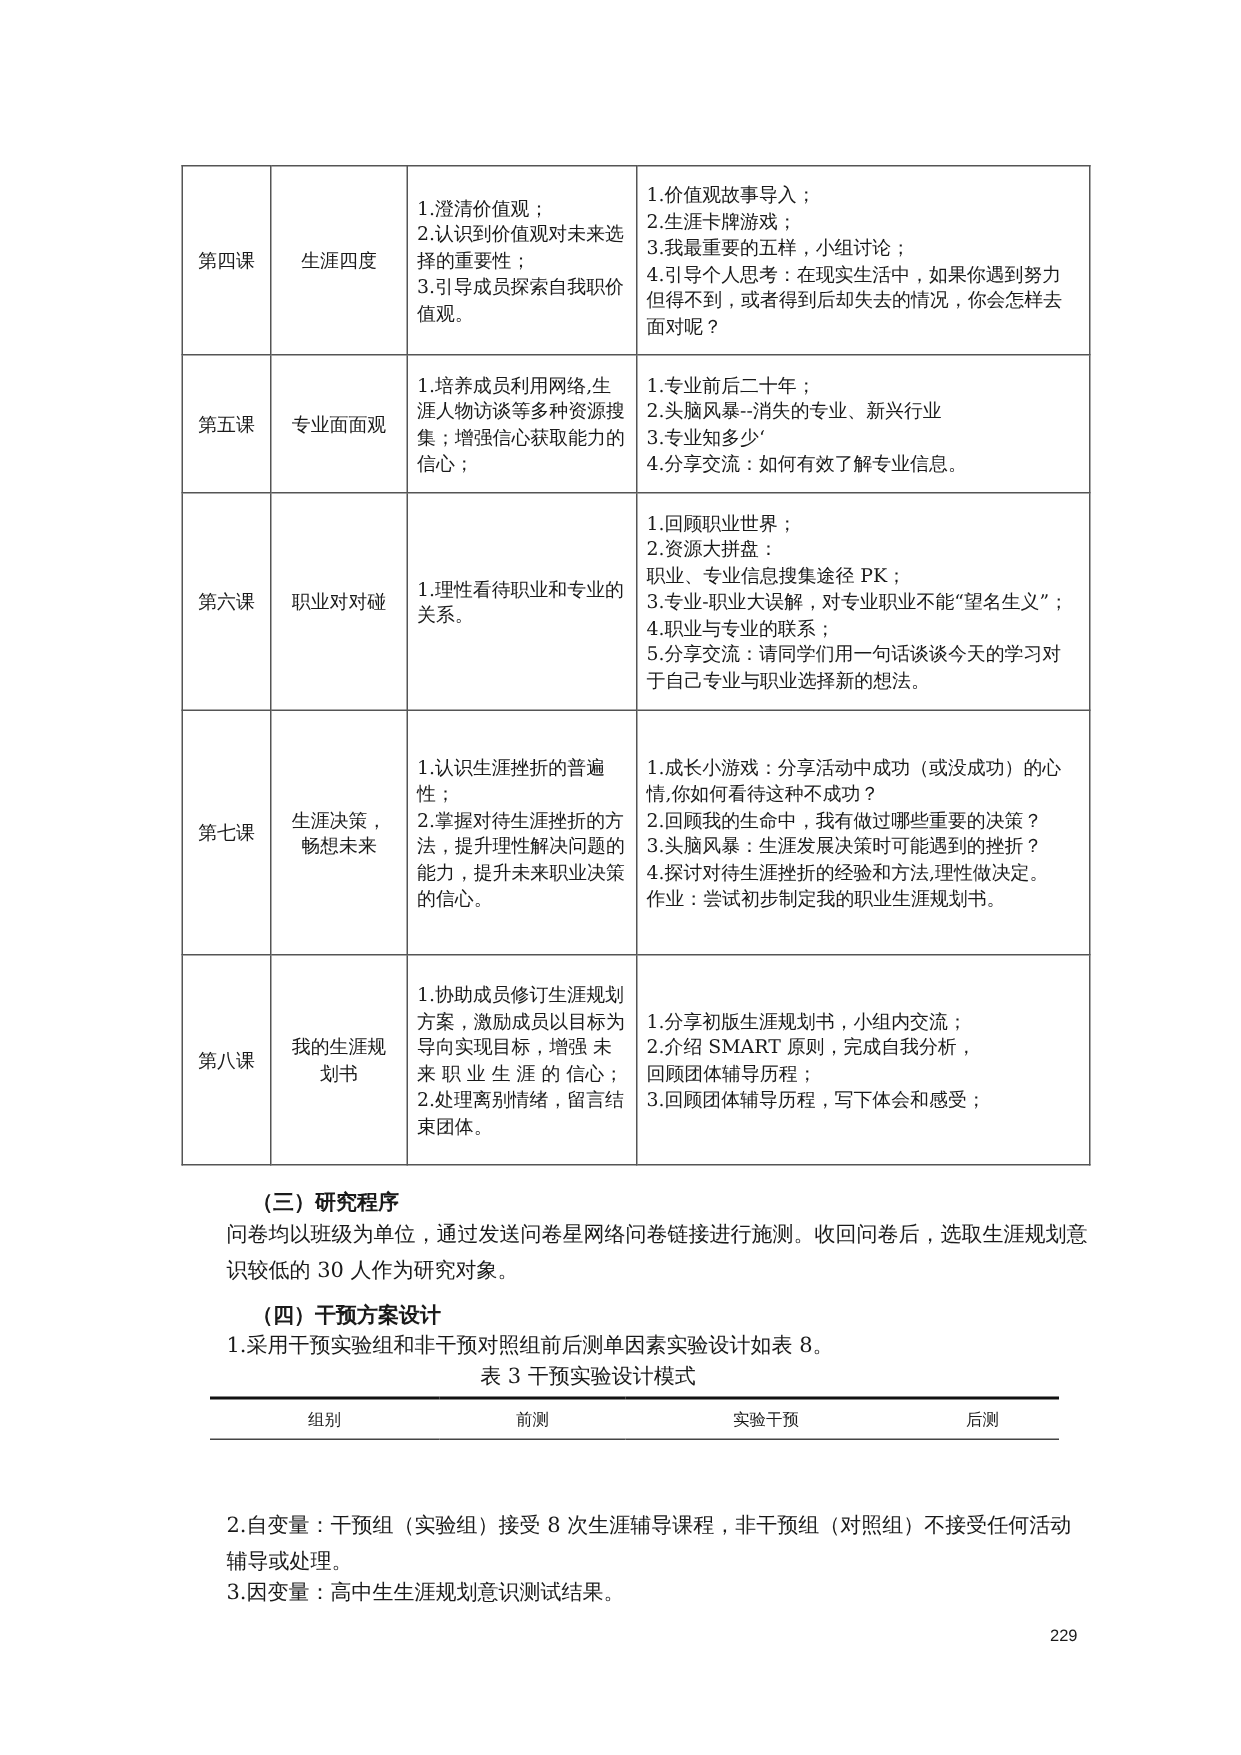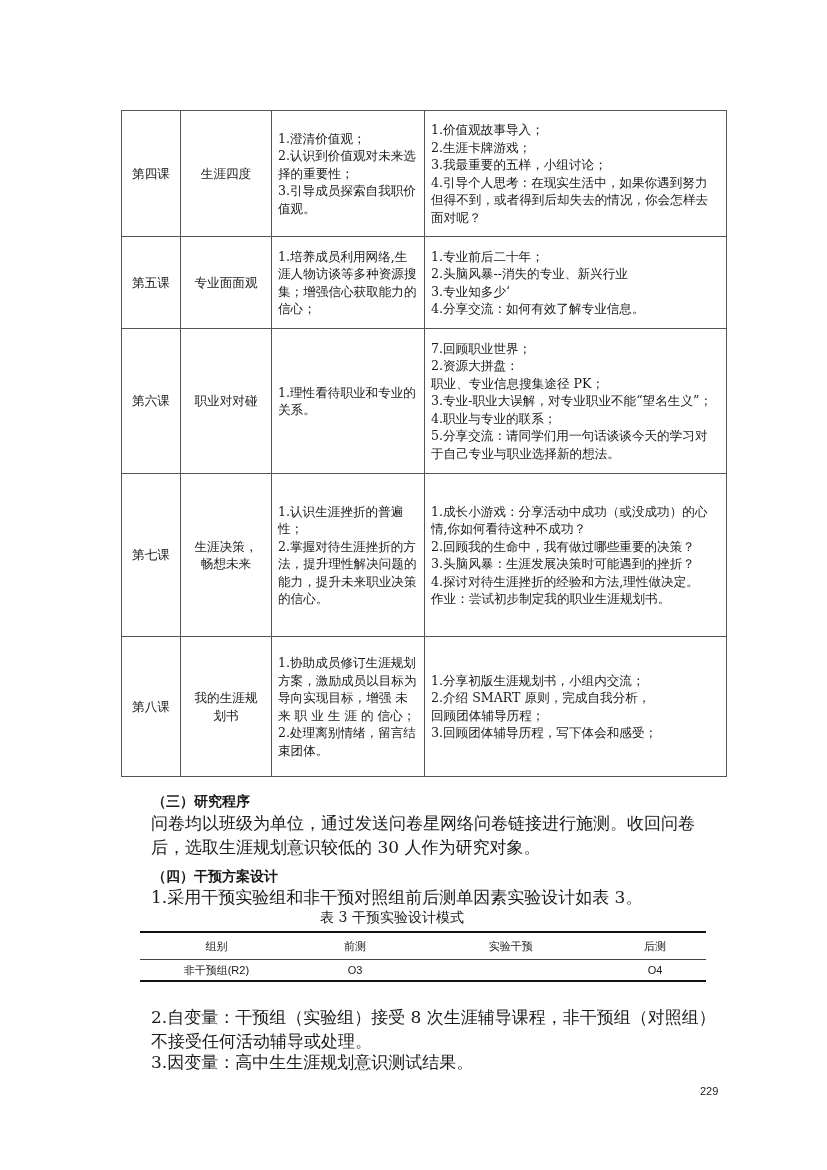--- a/index.html
+++ b/index.html
@@ -14,23 +14,23 @@
   #lesson-table col.c1 { width: 59px; }
   #lesson-table col.c2 { width: 91px; }
   #lesson-table col.c3 { width: 153px; }
   #lesson-table col.c4 { width: 302px; }
   .lesson-no { text-align: center; font-weight: normal; font-family: "DejaVu Sans", sans-serif; font-size: 13px; padding: 0 2px !important; }
   .lesson-topic { text-align: center; }
   .lesson-goals, .lesson-acts { text-align: left; }
   .line { display: block; white-space: pre-wrap; }
 
   
-  .sec-heading { position: absolute; left: 152px; font-weight: bold; font-size: 14px;
+  .sec-heading { position: absolute; left: 168px; font-weight: bold; font-size: 14px;
                  font-family: "DejaVu Sans", sans-serif; }
-  .para { position: absolute; left: 121px; width: 606px; font-size: 17px; line-height: 24px; }
+  .para { position: absolute; left: 121px; width: 606px; font-size: 14px; line-height: 24px; }
   .para .indent { padding-left: 30px; }
 
   
   #t3-caption { position: absolute; left: 0; width: 784px; top: 909px; text-align: center; font-size: 14px; }
   #design-table { position: absolute; left: 140px; top: 931px; width: 566px;
                   border-collapse: collapse; font-size: 11px; font-family: "Liberation Sans", sans-serif; }
   #design-table th, #design-table td { text-align: center; font-weight: normal; padding: 0; height: 20px; }
   #design-table thead tr { border-top: 2.5px solid #111; border-bottom: 1px solid #444; }
   #design-table thead th { height: 26px; }
   #design-table tbody tr:last-child { border-bottom: 2.5px solid #111; }
@@ -82,21 +82,21 @@
       </tr>
       <tr style="height: 145px;">
         <td class="lesson-no">第六课</td>
         <td class="lesson-topic">
           <span class="line">职业对对碰</span>
         </td>
         <td class="lesson-goals">
           <span class="line">1.理性看待职业和专业的关系。</span>
         </td>
         <td class="lesson-acts">
-          <span class="line">7.回顾职业世界；</span>
+          <span class="line">1.回顾职业世界；</span>
           <span class="line">2.资源大拼盘：</span>
           <span class="line">职业、专业信息搜集途径 PK；</span>
           <span class="line">3.专业-职业大误解，对专业职业不能“望名生义”；</span>
           <span class="line">4.职业与专业的联系；</span>
           <span class="line">5.分享交流：请同学们用一句话谈谈今天的学习对于自己专业与职业选择新的想法。</span>
         </td>
       </tr>
       <tr style="height: 163px;">
         <td class="lesson-no">第七课</td>
         <td class="lesson-topic">
@@ -135,40 +135,34 @@
     </tbody>
 </table>
 
 <div class="sec-heading" style="top:793px;">（三）研究程序</div>
 <div class="para" style="top:811px;">
   <div class="indent">问卷均以班级为单位，通过发送问卷星网络问卷链接进行施测。收回问卷后，选取生涯规划意识较低的 30 人作为研究对象。</div>
 </div>
 
 <div class="sec-heading" style="top:868px;">（四）干预方案设计</div>
 <div class="para" style="top:885px;">
-  <div class="indent">1.采用干预实验组和非干预对照组前后测单因素实验设计如表 3。</div>
+  <div class="indent">1.采用干预实验组和非干预对照组前后测单因素实验设计如表 8。</div>
 </div>
 
 <div id="t3-caption">表 3  干预实验设计模式</div>
 <table id="design-table">
   <thead>
     <tr>
       <th style="width:27%">组别</th>
       <th style="width:22%">前测</th>
       <th style="width:33%">实验干预</th>
       <th style="width:18%">后测</th>
     </tr>
   </thead>
   <tbody>
-    <tr>
-      <td>非干预组(R2)</td>
-      <td>O3</td>
-      <td></td>
-      <td>O4</td>
-    </tr>
   </tbody>
 </table>
 
 <div class="para" style="top:1005px;">
   <div class="indent">2.自变量：干预组（实验组）接受 8 次生涯辅导课程，非干预组（对照组）不接受任何活动辅导或处理。</div>
 </div>
 <div class="para" style="top:1050px;">
   <div class="indent">3.因变量：高中生生涯规划意识测试结果。</div>
 </div>
 

